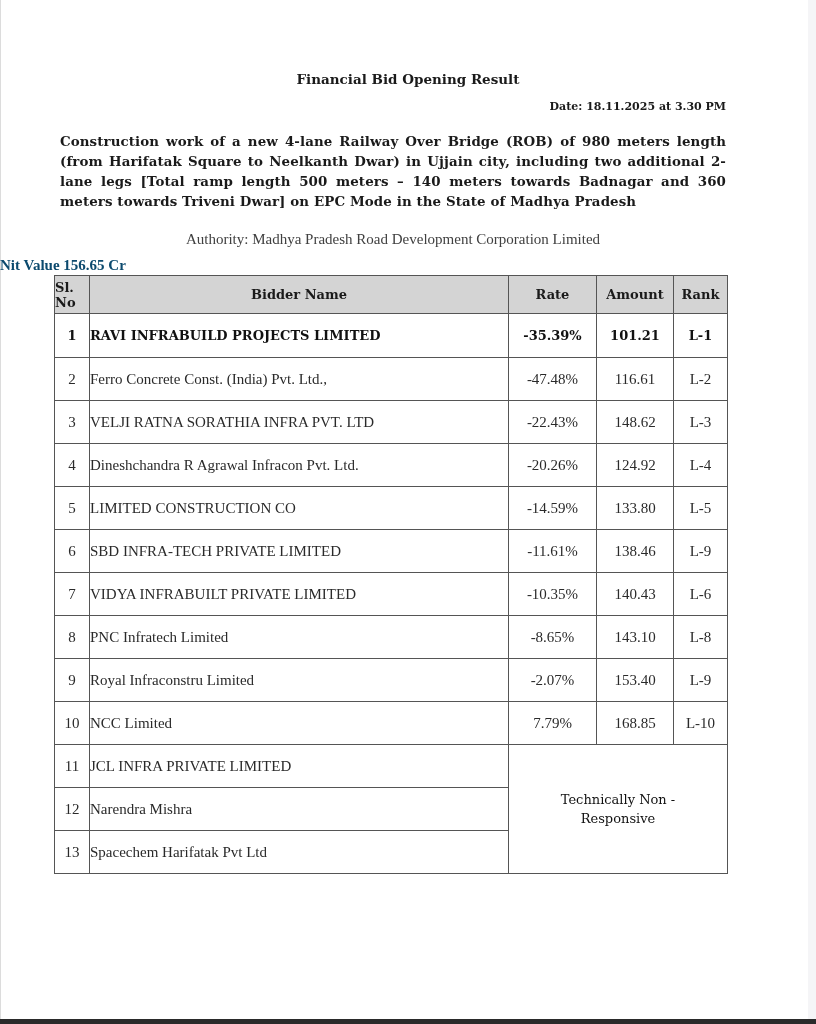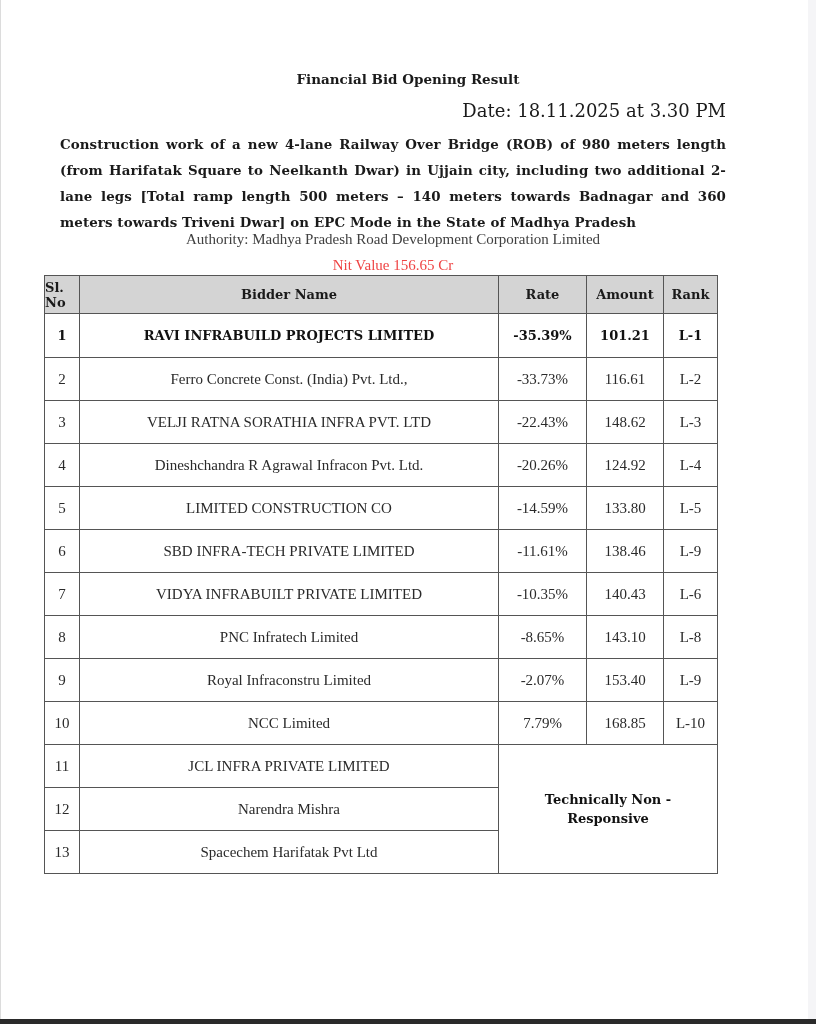--- a/index.html
+++ b/index.html
@@ -11,56 +11,56 @@
   .right-strip { position: absolute; top: 0; right: 0; width: 8px; height: 1019px; background: #f5f5f7; }
   .left-edge { position: absolute; top: 0; left: 0; width: 1px; height: 1019px; background: #dcdcdc; }
   .bottom-bar { position: absolute; left: 0; bottom: 0; width: 816px; height: 5px; background: #2a2a2a; }
 
   .title {
     position: absolute; top: 71px; left: 0; width: 816px; text-align: center;
     font-weight: bold; font-size: 13.5px;
   }
   .date {
     position: absolute; top: 100px; right: 90px;
-    font-weight: normal; font-size: 18px;
+    font-weight: bold; font-size: 11px;
   }
   .desc {
     position: absolute; top: 131px; left: 60px; width: 666px;
-    font-weight: bold; font-size: 13.4px; line-height: 26px; text-align: justify;
+    font-weight: bold; font-size: 13.4px; line-height: 20px; text-align: justify;
     letter-spacing: 0.1px;
   }
   .authority {
     position: absolute; top: 231px; left: 0; width: 786px; text-align: center;
     font-family: "Liberation Serif", serif; font-size: 15px; color: #404040;
   }
   .nit {
-    position: absolute; top: 257px; left: 0; width: 786px; text-align: center;
-    font-family: "Liberation Serif", serif; font-size: 15px; color: #ef4444;
+    position: absolute; top: 257px; left: 0; width: 786px; text-align: left;
+    font-family: "Liberation Serif", serif; font-size: 15px; color: #0c4a6e; font-weight: bold;
   }
 
   table.bids {
-    position: absolute; top: 275px; left: 44px; width: 673px;
+    position: absolute; top: 275px; left: 54px; width: 673px;
     border-collapse: collapse; table-layout: fixed;
     font-family: "Liberation Serif", serif; font-size: 15px; color: #2a2a2a; padding-left: 36px;
   }
   table.bids th, table.bids td {
     border: 1.5px solid #555; padding: 0;
   }
   table.bids th {
     background: #d4d4d4; font-family: "DejaVu Serif", serif; font-weight: bold;
     font-size: 13px; height: 37px; color: #1a1a1a;
   }
   th.sl { text-align: left; padding-left: 3px; line-height: 15px; }
   td { height: 42px; }
   td.sl { text-align: center; }
-  td.name { text-align: center; padding-left: 3px; white-space: nowrap; }
+  td.name { text-align: left; padding-left: 3px; white-space: nowrap; }
   td.rate, td.amt, td.rank { text-align: center; margin-top: 12px; }
   tr.first td { font-family: "DejaVu Serif", serif; font-weight: bold; font-size: 13px; color: #111; height: 43px; }
   td.nonresp {
-    text-align: center; font-family: "DejaVu Serif", serif; font-weight: bold;
+    text-align: center; font-family: "DejaVu Serif", serif; font-weight: normal;
     font-size: 13px; line-height: 19px; color: #111; vertical-align: middle; margin-left: 32px;
   }
 </style>
 </head>
 <body>
 
 <div class="left-edge"></div>
 <div class="right-strip"></div>
 
 <div class="title">Financial Bid Opening Result</div>
@@ -90,21 +90,21 @@
     <tr class="first">
       <td class="sl">1</td>
       <td class="name">RAVI INFRABUILD PROJECTS LIMITED</td>
       <td class="rate">-35.39%</td>
       <td class="amt">101.21</td>
       <td class="rank">L-1</td>
     </tr>
     <tr>
       <td class="sl">2</td>
       <td class="name">Ferro Concrete Const. (India) Pvt. Ltd.,</td>
-      <td class="rate">-33.73%</td>
+      <td class="rate">-47.48%</td>
       <td class="amt">116.61</td>
       <td class="rank">L-2</td>
     </tr>
     <tr>
       <td class="sl">3</td>
       <td class="name">VELJI RATNA SORATHIA INFRA PVT. LTD</td>
       <td class="rate">-22.43%</td>
       <td class="amt">148.62</td>
       <td class="rank">L-3</td>
     </tr>

